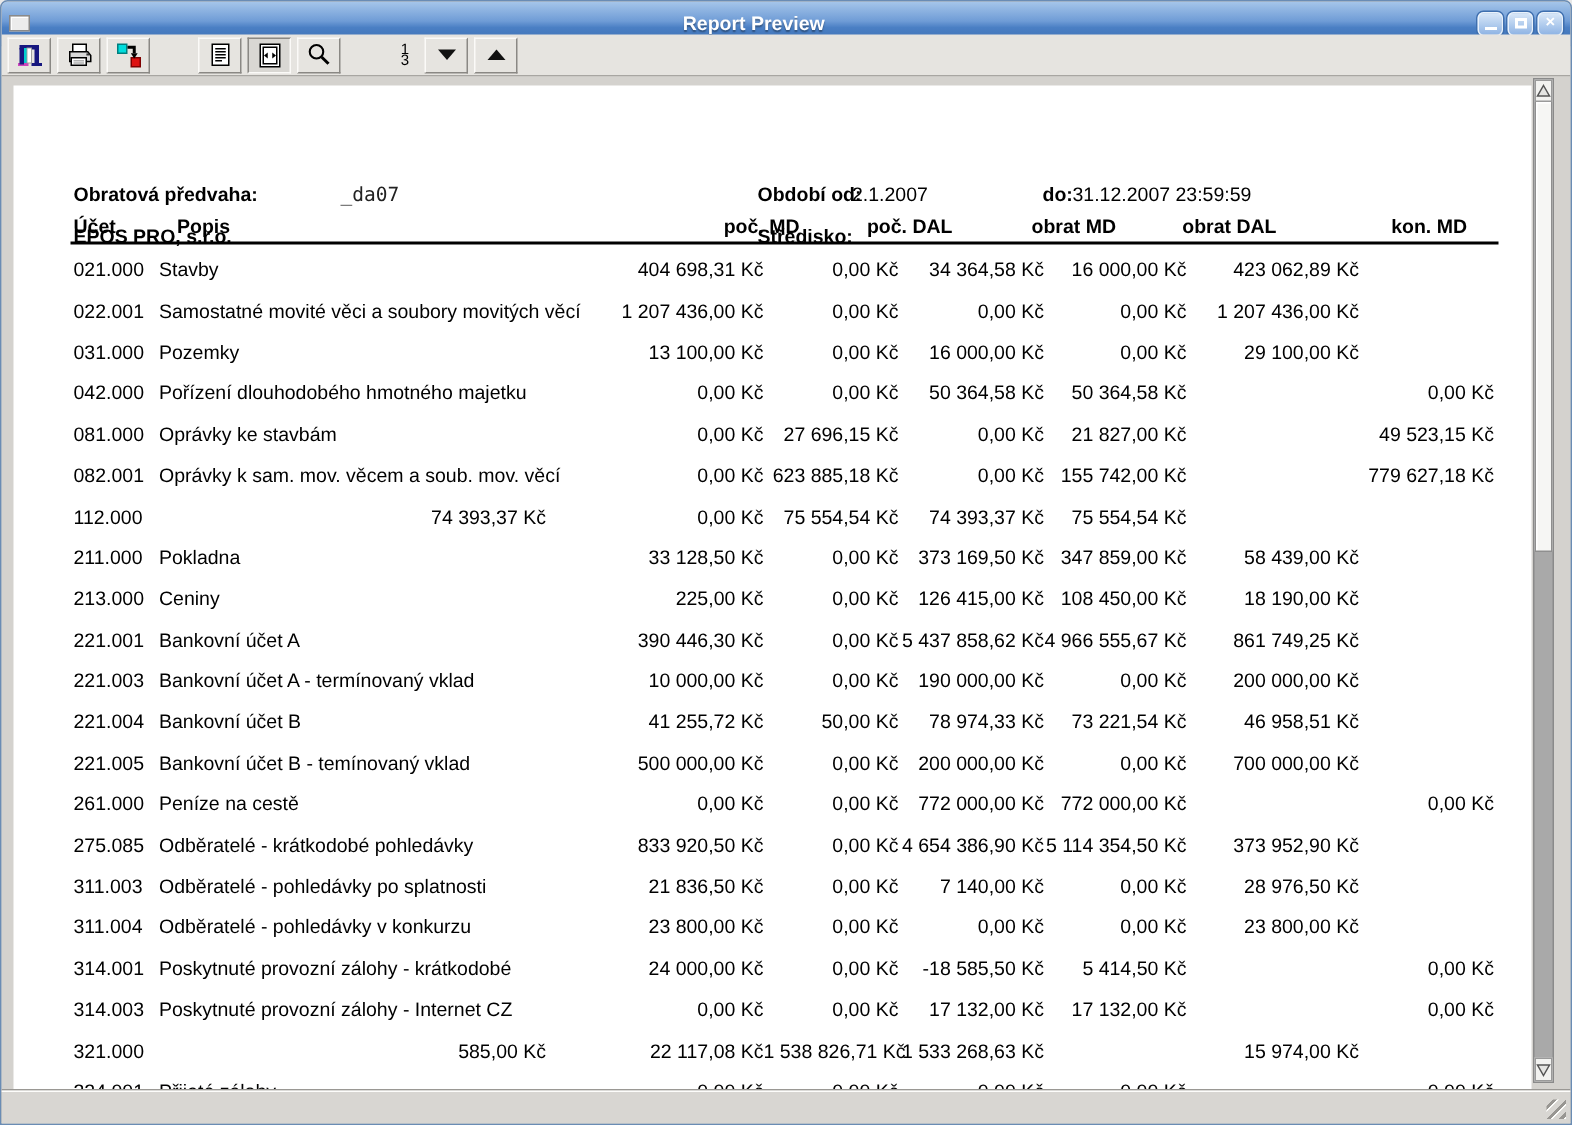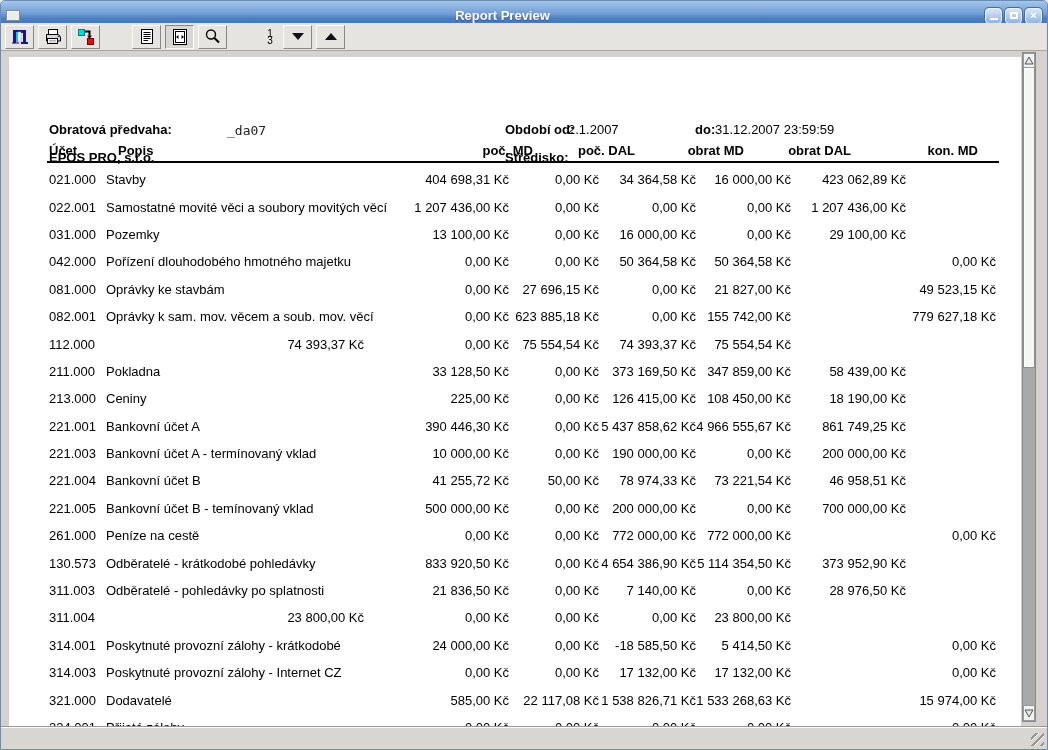--- a/index.html
+++ b/index.html
@@ -335,41 +335,42 @@
     <span class="l">261.000</span>
     <span class="l">Peníze na cestě</span>
     <span class="r">0,00 Kč</span>
     <span class="r">0,00 Kč</span>
     <span class="r">772 000,00 Kč</span>
     <span class="r">772 000,00 Kč</span>
     <span class="r"></span>
     <span class="r">0,00 Kč</span>
   </div>
           <div class="trow">
-    <span class="l">130.573</span>
+    <span class="l">275.085</span>
     <span class="l">Odběratelé - krátkodobé pohledávky</span>
     <span class="r">833 920,50 Kč</span>
     <span class="r">0,00 Kč</span>
     <span class="r">4 654 386,90 Kč</span>
     <span class="r">5 114 354,50 Kč</span>
     <span class="r">373 952,90 Kč</span>
     <span class="r"></span>
   </div>
           <div class="trow">
     <span class="l">311.003</span>
     <span class="l">Odběratelé - pohledávky po splatnosti</span>
     <span class="r">21 836,50 Kč</span>
     <span class="r">0,00 Kč</span>
     <span class="r">7 140,00 Kč</span>
     <span class="r">0,00 Kč</span>
     <span class="r">28 976,50 Kč</span>
     <span class="r"></span>
   </div>
           <div class="trow">
     <span class="l">311.004</span>
+    <span class="l">Odběratelé - pohledávky v konkurzu</span>
     <span class="r">23 800,00 Kč</span>
     <span class="r">0,00 Kč</span>
     <span class="r">0,00 Kč</span>
     <span class="r">0,00 Kč</span>
     <span class="r">23 800,00 Kč</span>
     <span class="r"></span>
   </div>
           <div class="trow">
     <span class="l">314.001</span>
     <span class="l">Poskytnuté provozní zálohy - krátkodobé</span>
@@ -385,21 +386,20 @@
     <span class="l">Poskytnuté provozní zálohy - Internet CZ</span>
     <span class="r">0,00 Kč</span>
     <span class="r">0,00 Kč</span>
     <span class="r">17 132,00 Kč</span>
     <span class="r">17 132,00 Kč</span>
     <span class="r"></span>
     <span class="r">0,00 Kč</span>
   </div>
           <div class="trow">
     <span class="l">321.000</span>
-    <span class="l">Dodavatelé</span>
     <span class="r">585,00 Kč</span>
     <span class="r">22 117,08 Kč</span>
     <span class="r">1 538 826,71 Kč</span>
     <span class="r">1 533 268,63 Kč</span>
     <span class="r"></span>
     <span class="r">15 974,00 Kč</span>
   </div>
           <div class="trow">
     <span class="l">324.001</span>
     <span class="l">Přijaté zálohy</span>

